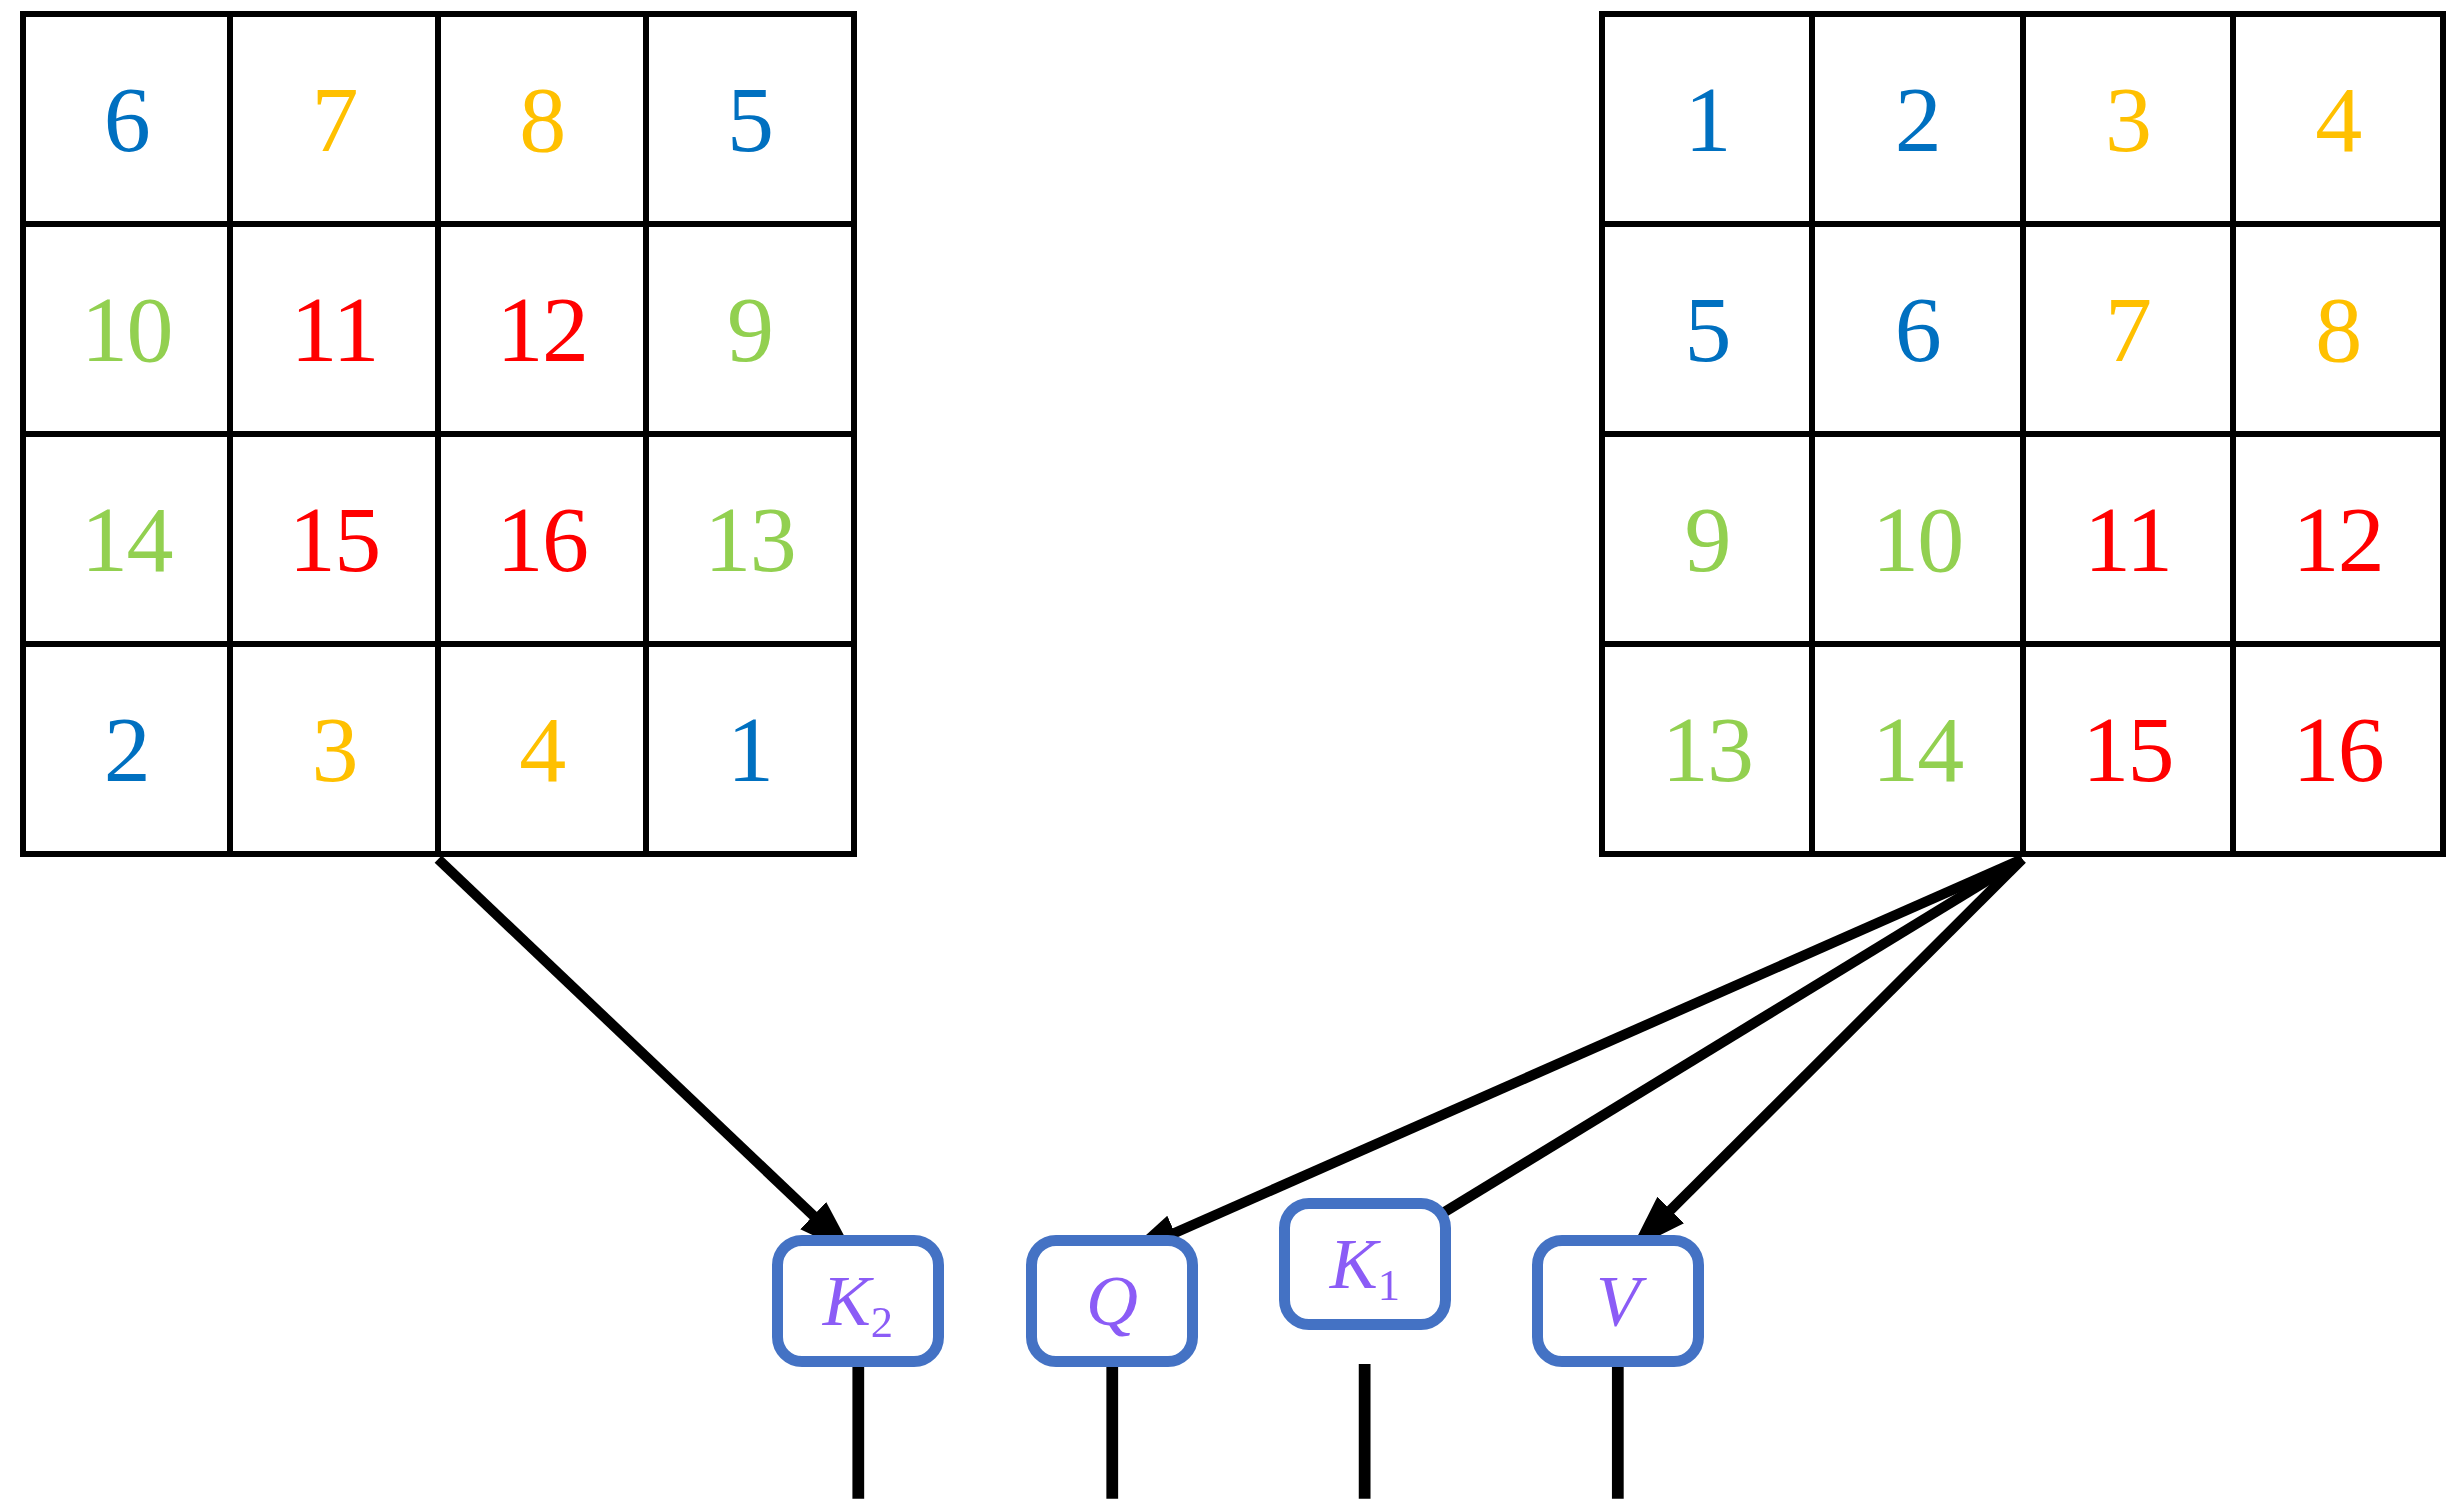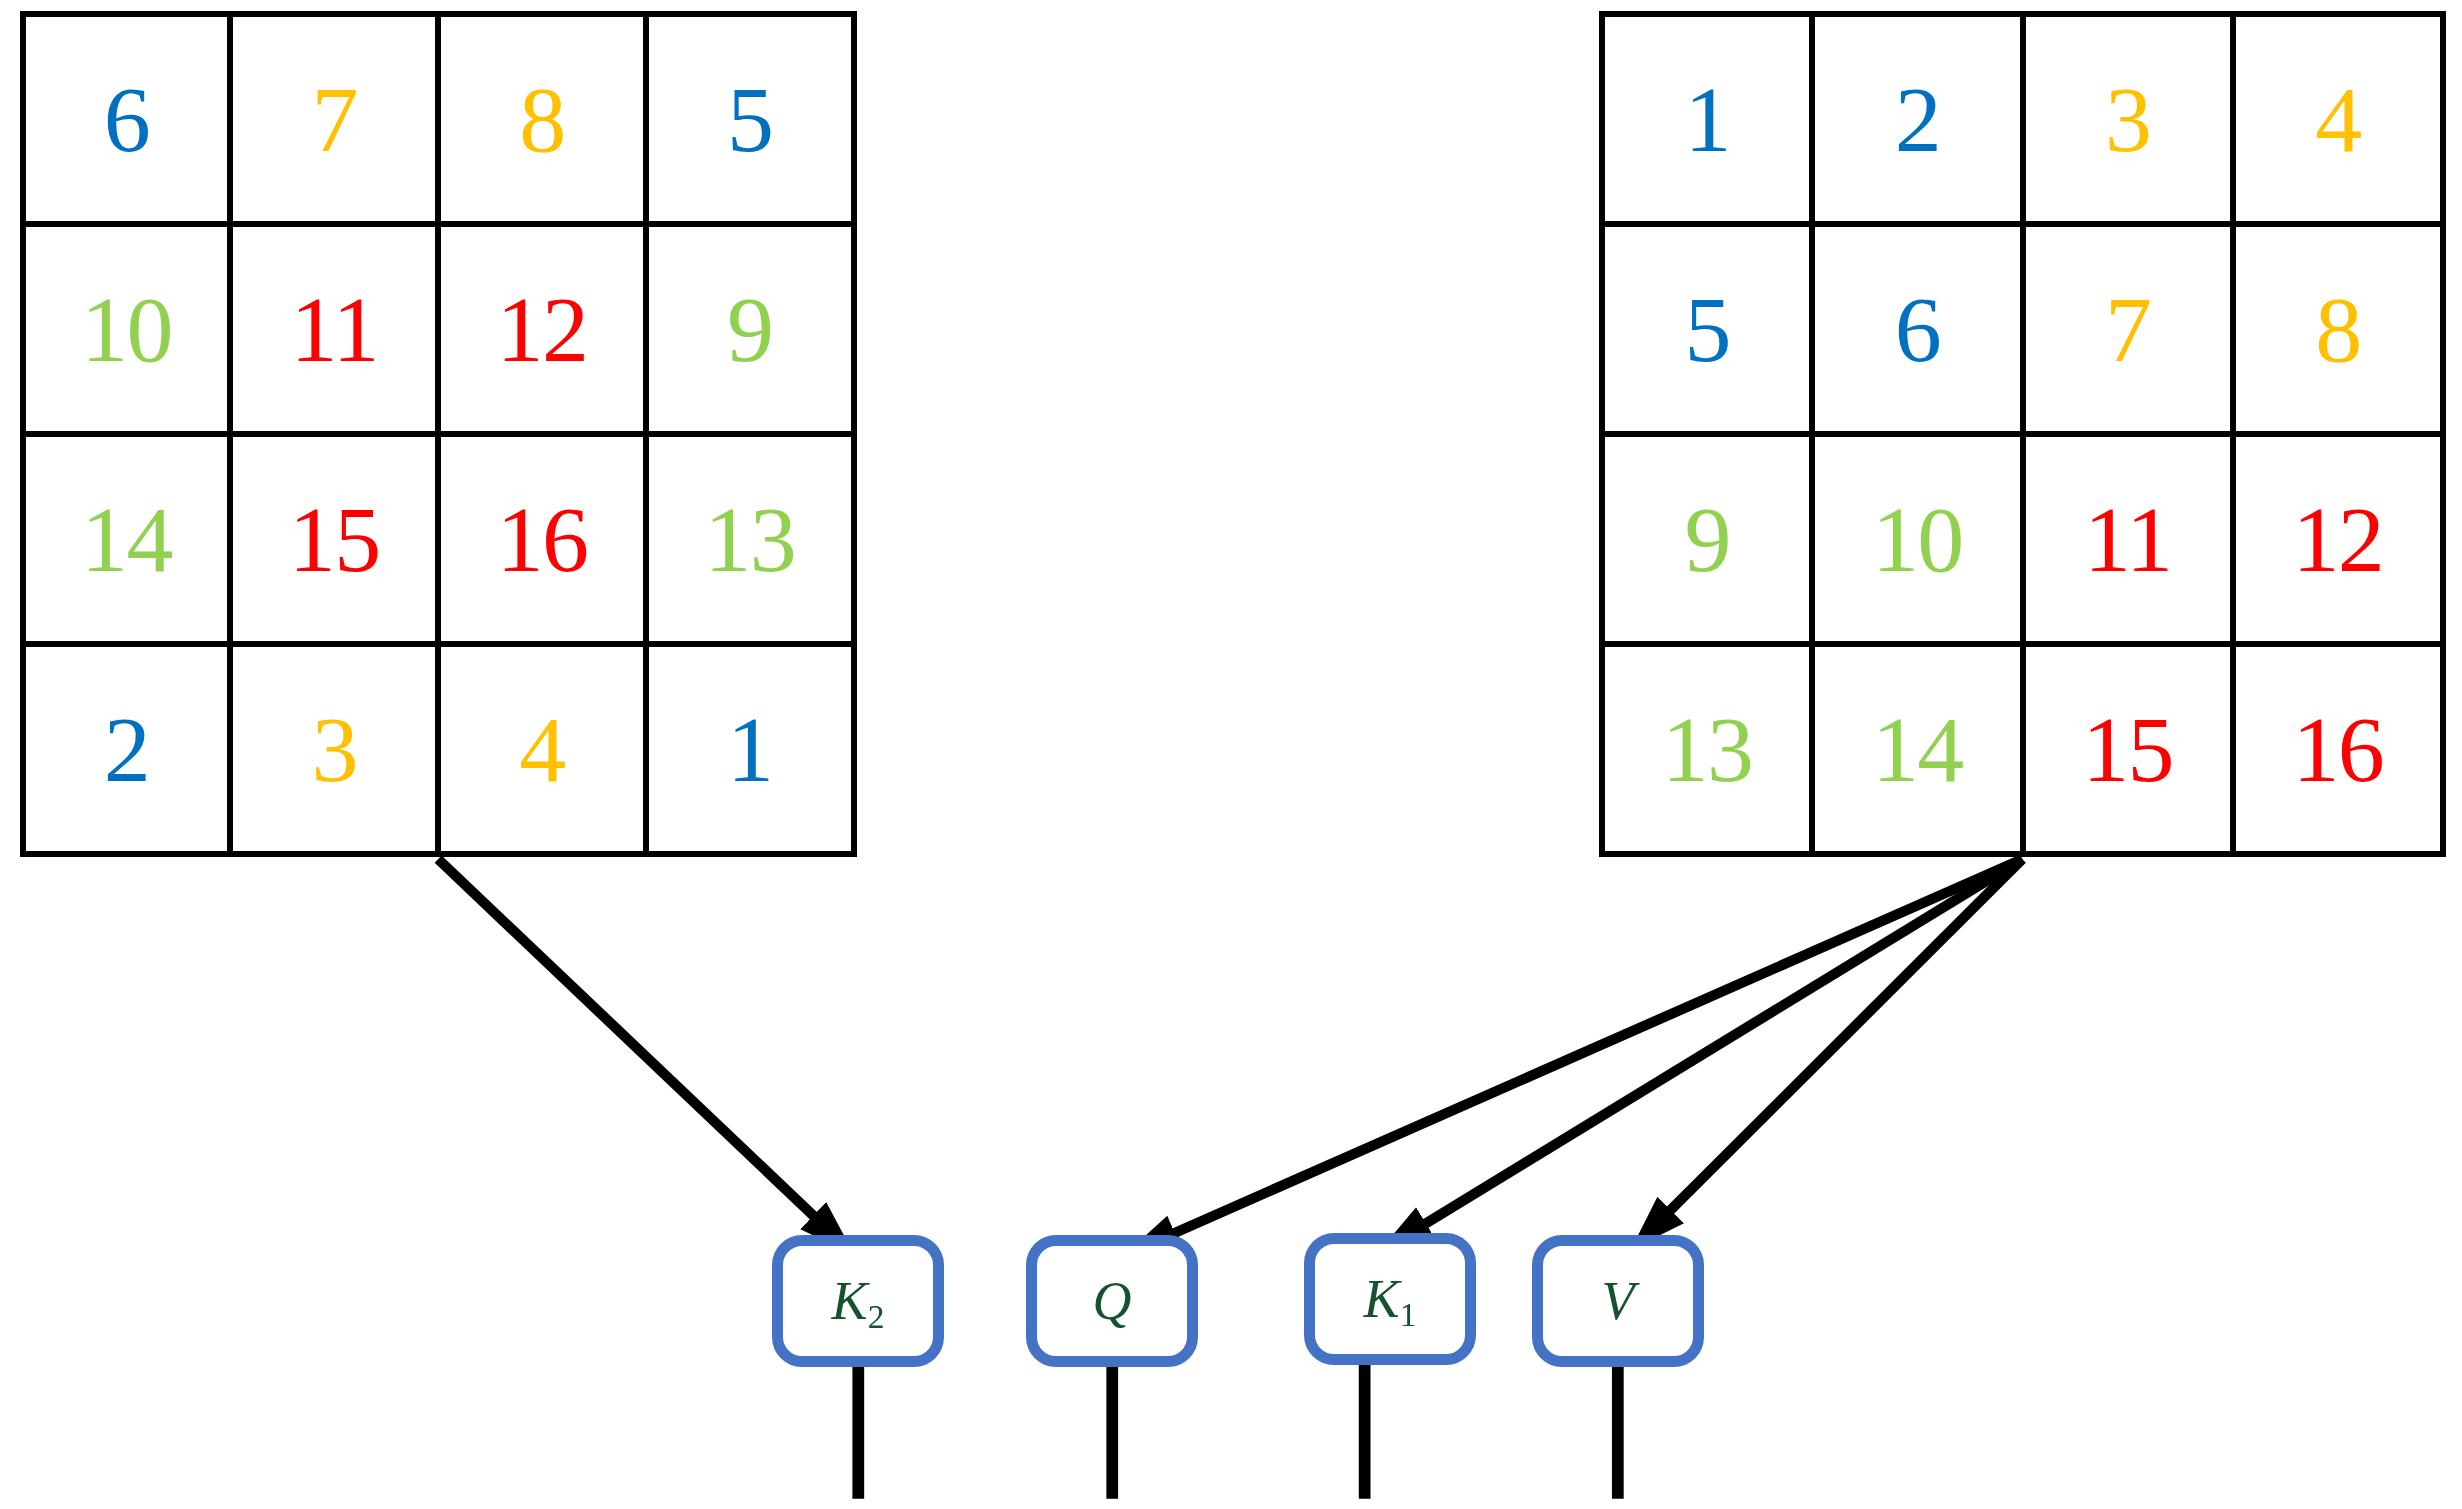--- a/index.html
+++ b/index.html
@@ -65,22 +65,22 @@
     height: 132px;
     box-sizing: border-box;
     border: 11.8px solid #4472C4;
     border-radius: 30px;
     background: #ffffff;
     display: flex;
     align-items: center;
     justify-content: center;
   }
   .qkv-label {
-    font-size: 54px;
-    color: #14532d;
+    font-size: 72px;
+    color: #8b5cf6;
     line-height: 1;
     white-space: nowrap;
   }
   .qkv-label .base {
     font-style: italic;
   }
   .qkv-label sub {
     font-style: normal;
     font-size: 0.62em;
     line-height: 0;
@@ -213,21 +213,21 @@
   </svg>
 
   <div class="qkv-box" style="left: 772px; top: 1235px;">
     <span class="qkv-label"><span class="base">K</span><sub>2</sub></span>
   </div>
 
   <div class="qkv-box" style="left: 1026px; top: 1235px;">
     <span class="qkv-label"><span class="base">Q</span><sub></sub></span>
   </div>
 
-  <div class="qkv-box" style="left: 1279px; top: 1233px; margin-left: 25px;">
+  <div class="qkv-box" style="left: 1279px; top: 1198px;">
     <span class="qkv-label"><span class="base">K</span><sub>1</sub></span>
   </div>
 
   <div class="qkv-box" style="left: 1532px; top: 1235px;">
     <span class="qkv-label"><span class="base">V</span><sub></sub></span>
   </div>
 
 </div>
 
 

